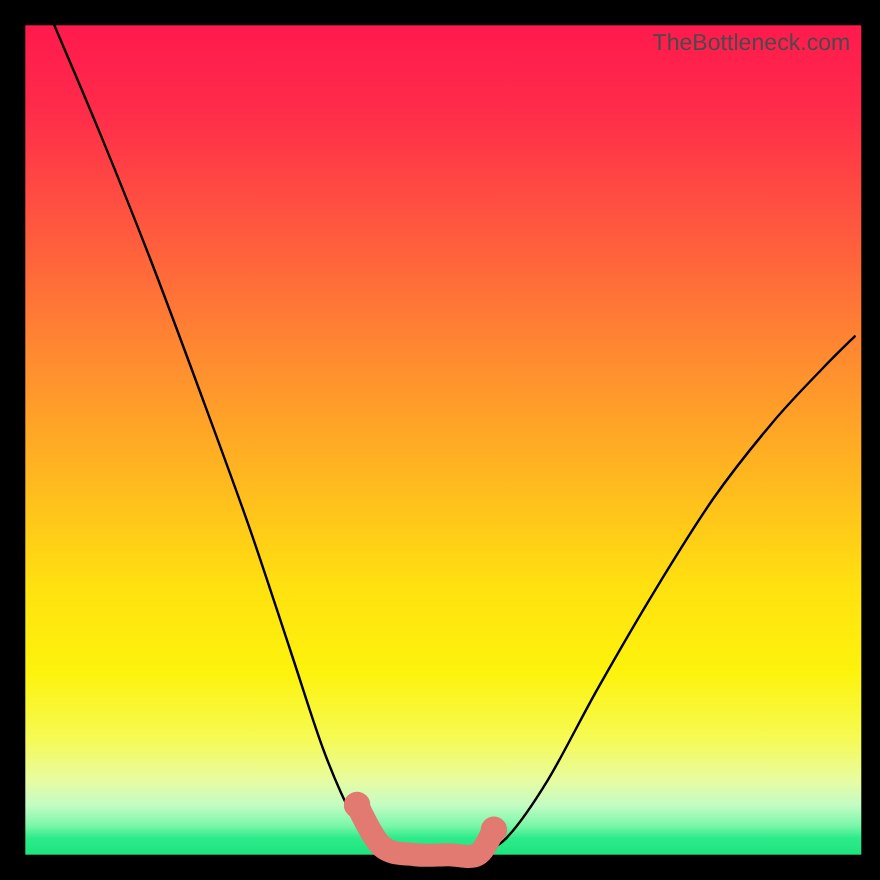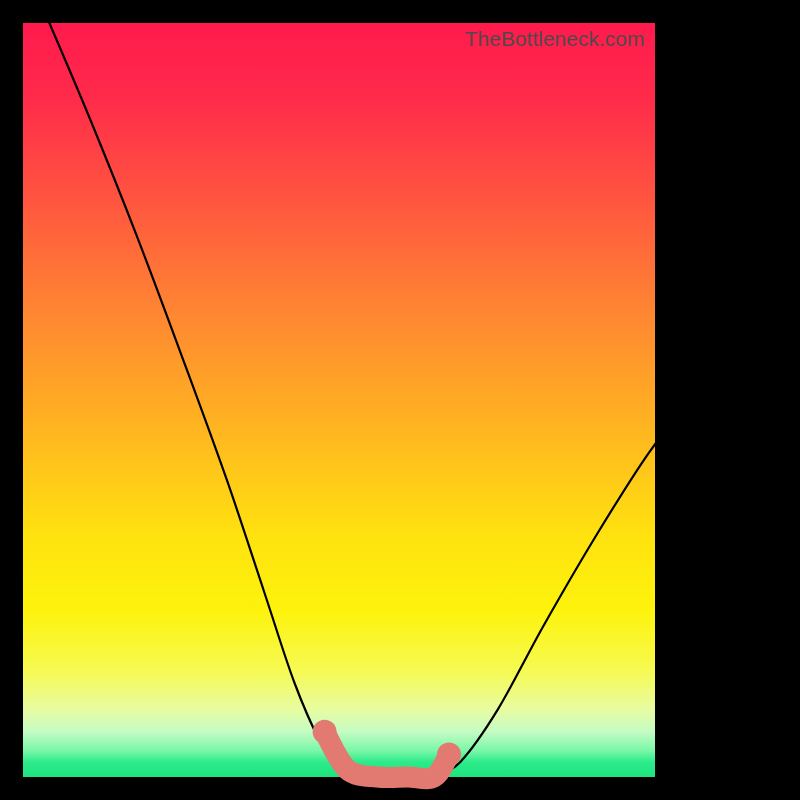--- a/index.html
+++ b/index.html
@@ -13,21 +13,21 @@
   .frame {
     position: relative;
     width: 800px;
     height: 800px;
     background: #000;
   }
   .plot-area {
     position: absolute;
     left: 23px;
     top: 23px;
-    width: 632px;
+    width: 760px;
     height: 754px;
     background: linear-gradient(to bottom,
       #ff1a4d 0%,
       #ff2b4a 10%,
       #ff5a3e 25%,
       #ff8b30 40%,
       #ffb91f 55%,
       #ffe20f 68%,
       #fdf30c 78%,
       #f6fa54 86%,

